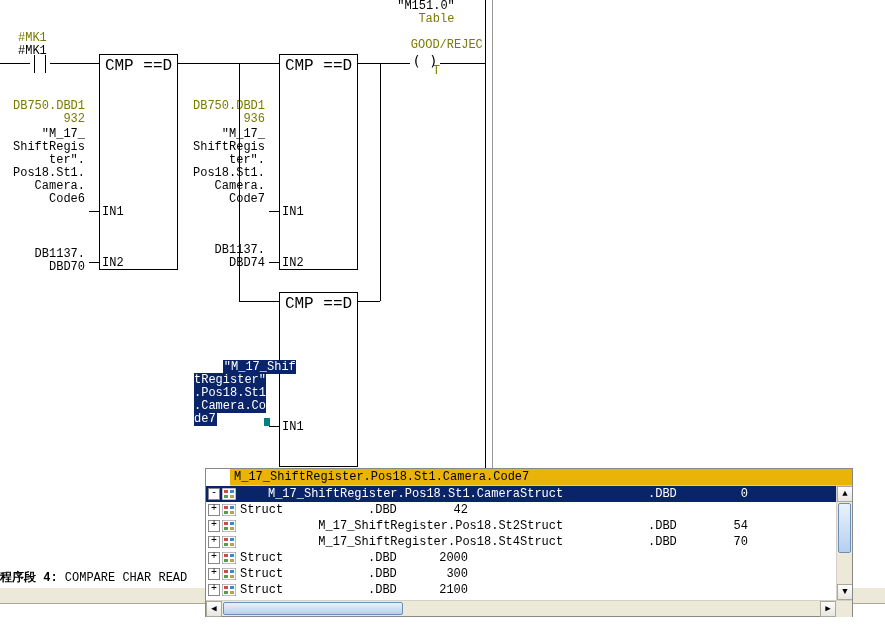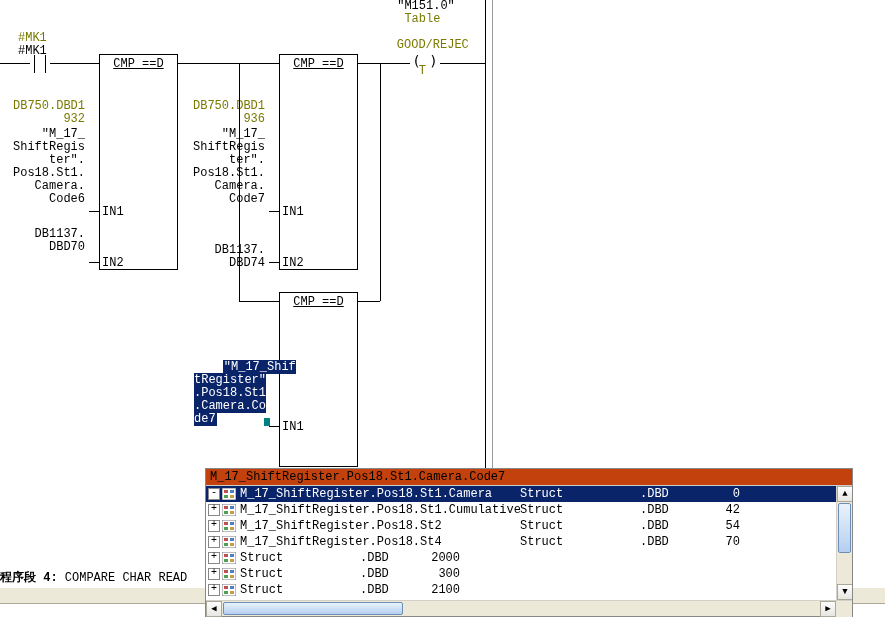--- a/index.html
+++ b/index.html
@@ -2,64 +2,64 @@
 <html><head>
 <meta charset="utf-8">
 <style>
   * { box-sizing: border-box; margin: 0; padding: 0; }
   html, body { width: 885px; height: 635px; font-family: "Courier New", monospace; font-size: 12px; background: #fff; overflow: hidden; }
   .canvas { position: relative; width: 885px; height: 500px; background: #fff; }
   .wire { position: absolute; background: #000; }
   .wire.h { height: 1px; }
   .wire.v { width: 1px; }
   .box { position: absolute; border: 1px solid #000; background: #fff; text-align: center; }
-  .box-label { font-size: 12px; padding-top: 2px; text-decoration: underline; }
+  .box-label { font-size: 16px; padding-top: 2px; }
   .contact { position: absolute; width: 20px; height: 20px; }
   .contact::before, .contact::after { content: ""; position: absolute; background: #000; width: 1px; height: 18px; top: 1px; }
   .contact::before { left: 4px; }
   .contact::after { right: 4px; }
   .coil { position: absolute; width: 30px; height: 20px; font-family: monospace; font-size: 14px; text-align: center; }
   .lbl { position: absolute; font-size: 12px; line-height: 13px; white-space: pre; }
   .olive { color: #7a7a00; }
   .pin { position: absolute; font-size: 12px; }
   .sel { background: #0a246a; color: #fff; padding: 0 1px; }
   .sel-cursor { position: absolute; width: 6px; height: 8px; background: #008080; }
   .segment-title { position: absolute; font-size: 12px; }
   .segment-title b { font-weight: bold; }
   .comment-row { position: absolute; left: 0; right: 0; height: 16px; background: #ece9d8; border-bottom: 1px solid #aca899; }
   .intelli { position: absolute; border: 1px solid #888; background: #fff; font-size: 12px; }
-  .intelli-header { padding: 1px 4px; background: #c2410c; border-bottom: 1px solid #ccc; }
+  .intelli-header { padding: 1px 4px; background: #eab308; border-bottom: 1px solid #ccc; margin-left: 24px; }
   .intelli-body { position: relative; height: 130px; overflow: hidden; }
   .intelli-row { display: flex; align-items: center; height: 16px; padding-left: 2px; }
   .intelli-row.sel-row { background: #0a246a; color: #fff; }
   .tree-toggle { width: 12px; height: 12px; border: 1px solid #888; text-align: center; line-height: 8px; font-size: 10px; margin-right: 2px; cursor: pointer; background:#fff; color:#000; }
   .struct-icon { width: 14px; height: 12px; display: inline-block; margin-right: 4px; }
   .struct-icon svg { display:block; }
-  .col-name { width: 280px; overflow: hidden; white-space: nowrap; }
+  .col-name { width: 280px; overflow: hidden; white-space: nowrap; text-align: right; }
   .col-type { width: 120px; }
-  .col-area { width: 60px; }
+  .col-area { width: 60px; margin-left: 8px; }
   .col-off  { width: 50px; text-align: right; padding-right: 10px; }
   .vscroll { position: absolute; right: 0; top: 0; bottom: 16px; width: 16px; background: #ece9d8; border-left: 1px solid #d4d0c8; }
   .hscroll { position: absolute; left: 0; right: 0; bottom: 0; height: 16px; background: #ece9d8; border-top: 1px solid #d4d0c8; }
   .sb-btn { position: absolute; width: 16px; height: 16px; background: linear-gradient(#fdfdfd,#e7e6e2); börder:1px solid #aca899; border:1px solid #aca899; font-size:9px; text-align:center; line-height:14px; cursor:pointer;}
   .vscroll .sb-btn.up { top:0; }
   .vscroll .sb-btn.down { bottom:0; }
   .vscroll .thumb { position:absolute; left:1px; right:1px; top:17px; height:50px; background:linear-gradient(#e9f2fb,#b5cff0); border:1px solid #6e8fb5; border-radius:2px;}
   .hscroll .sb-btn.left { left:0; }
   .hscroll .sb-btn.right { right:16px; }
   .hscroll .thumb { position:absolute; top:1px; bottom:1px; left:17px; width:180px; background:linear-gradient(#e9f2fb,#b5cff0); border:1px solid #6e8fb5; border-radius:2px;}
   .hscroll .corner { position:absolute; right:0; width:16px; height:16px; background:#ece9d8;}
   .right-border { position:absolute; top:0; width:1px; background:#999; }
 </style>
 </head>
 <body>
 
 <div class="canvas">
 
-  <div class="lbl olive" style="left:368px; top:0; width:80px; text-align:center">
+  <div class="lbl olive" style="left:382px; top:0; width:80px; text-align:center">
     <span>Table</span><br>
     <span>GOOD/REJEC</span><br>
     <span>T</span>
   </div>
   <div class="lbl" style="left:386px; top:40; width:80px; text-align:center">"M151.0"</div>
 
   <div class="wire h" style="left:0; top:63px; width:30px"></div>
 
   <div class="lbl olive" style="left:18px; top:32px">#MK1</div>
   <div class="lbl" style="left:18px; top:45px">#MK1</div>
@@ -75,21 +75,21 @@
   <div class="wire h" style="left:89px; top:262px; width:10px"></div>
 
   <div class="lbl olive" style="left:0px; top:100px; width:85px; text-align:right">DB750.DBD1
 932</div>
   <div class="lbl" style="left:0px; top:128px; width:85px; text-align:right">"M_17_
 ShiftRegis
 ter".
 Pos18.St1.
 Camera.
 Code6</div>
-  <div class="lbl" style="left:0px; top:228px; width:85px; text-align:right">DB1137.
+  <div class="lbl" style="left:0px; top:248px; width:85px; text-align:right">DB1137.
 DBD70</div>
 
   <div class="wire h" style="left:178px; top:63px; width:101px"></div>
 
   <div class="box" style="left:279px; top:54px; width:79px; height:216px">
     <div class="box-label">CMP ==D</div>
   </div>
   <div class="pin" style="left:282px; top:205px">IN1</div>
   <div class="pin" style="left:282px; top:256px">IN2</div>
   <div class="wire h" style="left:269px; top:211px; width:10px"></div>
@@ -165,21 +165,20 @@
           <span class="tree-toggle">+</span>
           <span class="struct-icon">
             <svg width="14" height="12">
               <rect x="0" y="0" width="14" height="12" fill="#fff" stroke="#7a7a7a"></rect>
               <rect x="2" y="2" width="4" height="3" fill="#c05050"></rect>
               <rect x="8" y="2" width="4" height="3" fill="#5080c0"></rect>
               <rect x="2" y="7" width="4" height="3" fill="#50a050"></rect>
               <rect x="8" y="7" width="4" height="3" fill="#c0a050"></rect>
             </svg>
           </span>
-          <span class="col-name">M_17_ShiftRegister.Pos18.St1.Cumulative</span>
           <span class="col-type">Struct</span>
           <span class="col-area">.DBD</span>
           <span class="col-off">42</span>
         </div>
         <div class="intelli-row">
           <span class="tree-toggle">+</span>
           <span class="struct-icon">
             <svg width="14" height="12">
               <rect x="0" y="0" width="14" height="12" fill="#fff" stroke="#7a7a7a"></rect>
               <rect x="2" y="2" width="4" height="3" fill="#c05050"></rect>

